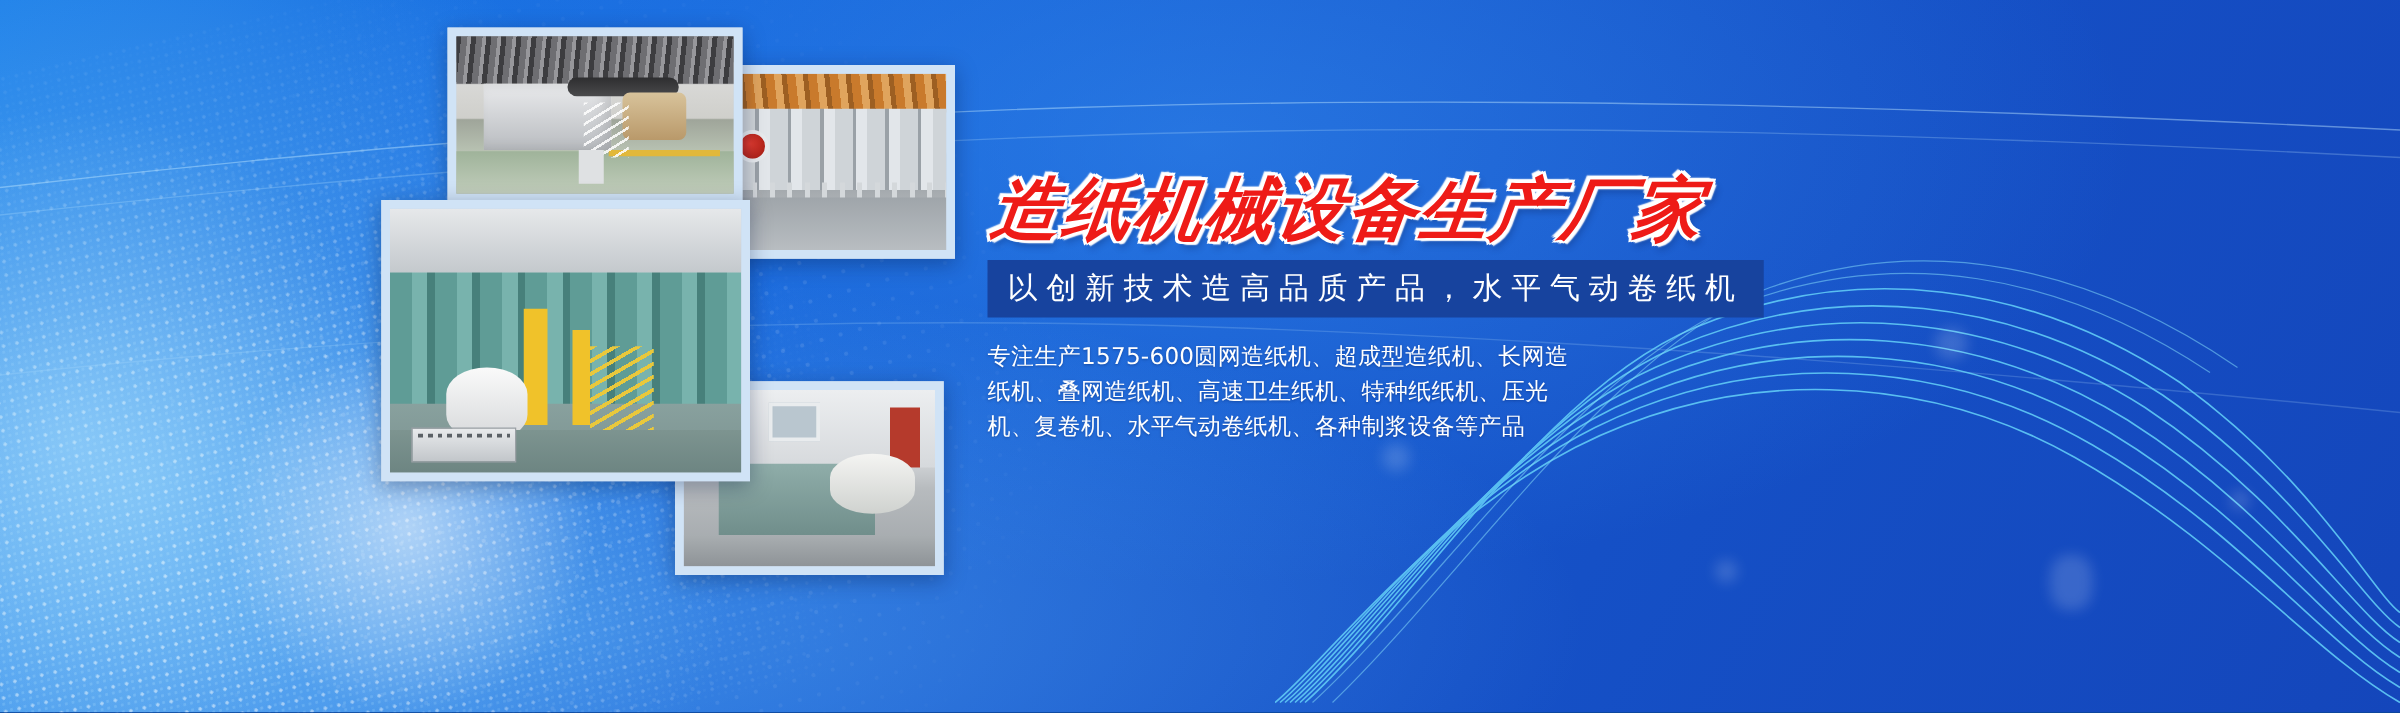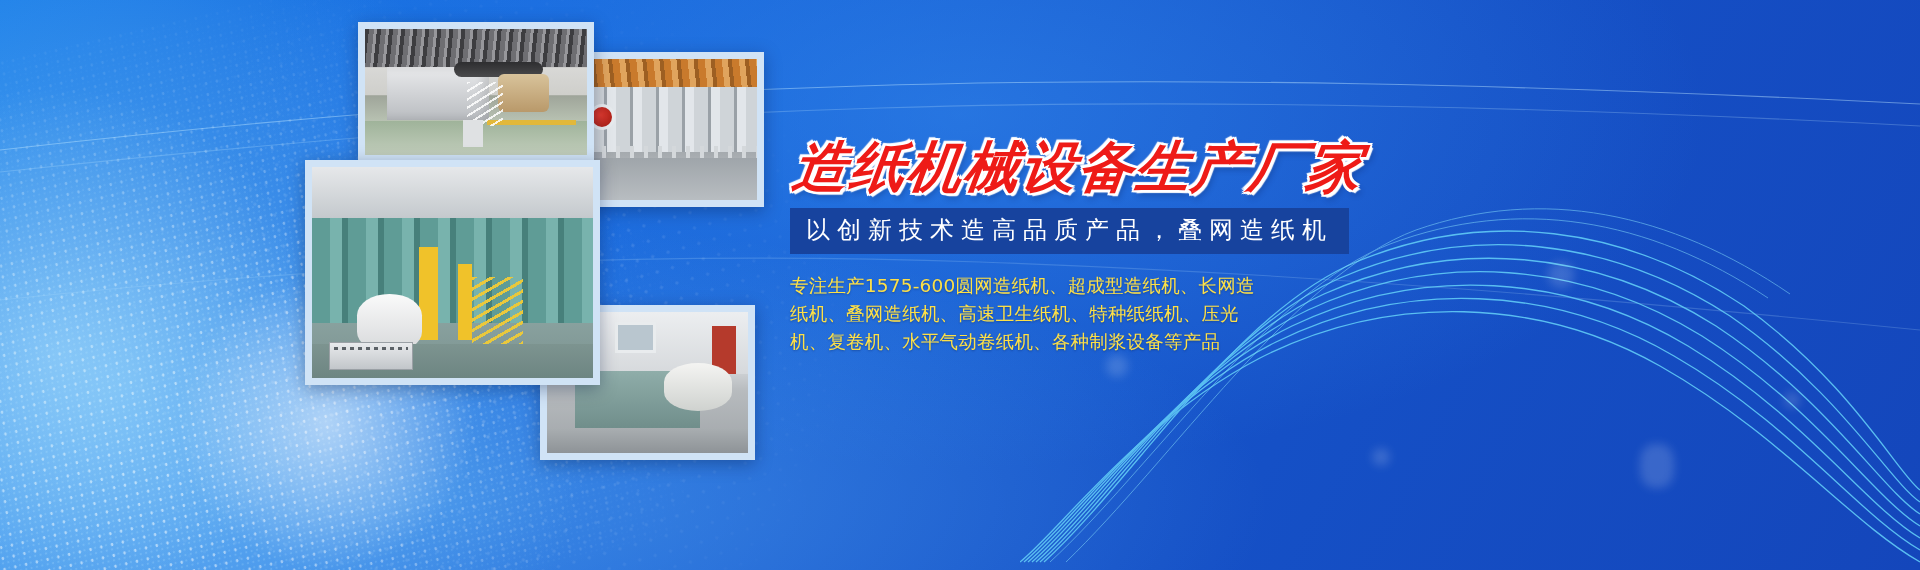--- a/index.html
+++ b/index.html
@@ -171,21 +171,21 @@
     font-size:24px;
     letter-spacing:7px;
     line-height:1.25;
     white-space:nowrap;
     font-family:"DejaVu Sans","Liberation Sans",sans-serif;
   }
 
   .desc{
     margin:18px 0 0 0;
     width:483px;
-    color:#fde047;
+    color:#ffffff;
     font-size:18.5px;
     line-height:1.52;
     letter-spacing:.2px;
     font-family:"DejaVu Sans","Liberation Sans",sans-serif;
     text-shadow:0 1px 2px rgba(0,20,70,.35);
   }
 </style>
 </head>
 <body>
 
@@ -270,17 +270,17 @@
         <div class="win"></div>
         <div class="door"></div>
       <div class="mach"></div>
         <div class="roll"></div>
         <div class="floor"></div>
     </div>
   </div>
 
   <div class="text-block">
     <h1 class="headline">造纸机械设备生产厂家</h1>
-    <div class="subtitle-bar">以创新技术造高品质产品，叠网造纸机</div>
+    <div class="subtitle-bar">以创新技术造高品质产品，水平气动卷纸机</div>
     <p class="desc">专注生产1575-600圆网造纸机、超成型造纸机、长网造纸机、叠网造纸机、高速卫生纸机、特种纸纸机、压光机、复卷机、水平气动卷纸机、各种制浆设备等产品</p>
   </div>
 
 </div>
 
 </body></html>

